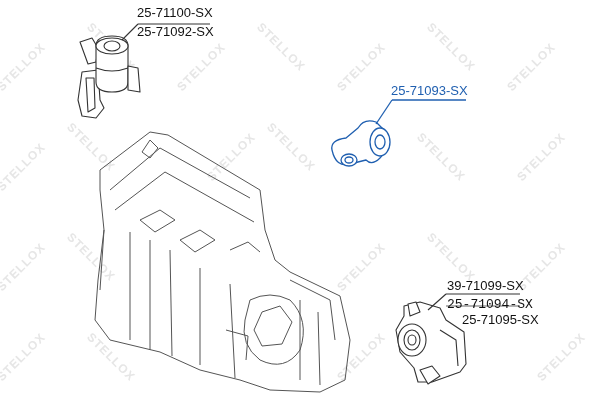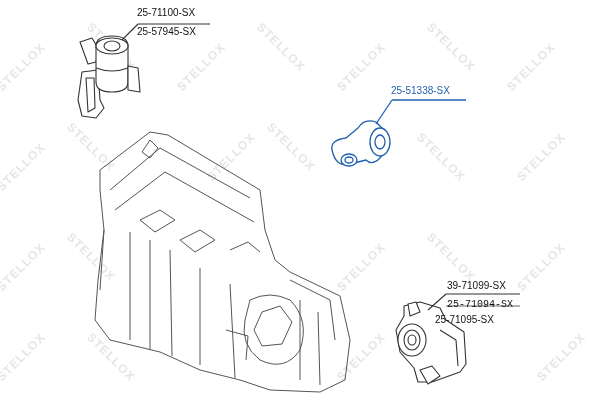--- a/index.html
+++ b/index.html
@@ -1,20 +1,20 @@
 <!DOCTYPE html>
 <html><head>
 <meta charset="utf-8">
 <style>
   html,body{margin:0;padding:0;background:#fff;}
   body{width:600px;height:400px;overflow:hidden;position:relative;font-family:"Liberation Sans",sans-serif;}
   .stage{position:absolute;left:0;top:0;width:600px;height:400px;}
   .watermark{position:absolute;left:0;top:0;width:600px;height:400px;overflow:hidden;pointer-events:none;}
   .wm{position:absolute;font-family:"Liberation Sans",sans-serif;font-weight:bold;font-size:12px;color:#e6e6e6;letter-spacing:1px;white-space:nowrap;}
-  .label{position:absolute;font-size:10px;line-height:14px;color:#111;white-space:nowrap;}
+  .label{position:absolute;font-size:13px;line-height:14px;color:#111;white-space:nowrap;}
   .label.blue{color:#1f5fb0;}
   svg{position:absolute;left:0;top:0;}
 </style>
 </head>
 <body>
 
 <div class="stage">
 
   <div class="watermark">
     <span class="wm" style="left:-10px;top:60px;transform:rotate(-45deg)">STELLOX</span>
@@ -97,20 +97,20 @@
       <path d="M420,370 L432,366 L440,376 L428,384 Z"></path>
       <path d="M440,330 L456,340 L458,366" fill="none"></path>
       <line x1="428" y1="310" x2="446" y2="294"></line>
       <line x1="446" y1="294" x2="520" y2="294"></line>
       <line x1="446" y1="294" x2="446" y2="294"></line>
       <line x1="446" y1="306" x2="520" y2="306" stroke="#666"></line>
     </g>
   </svg>
 
   <div class="label" style="left:137px;top:6px;">25-71100-SX</div>
-  <div class="label" style="left:137px;top:25px;">25-57945-SX</div>
+  <div class="label" style="left:137px;top:25px;">25-71092-SX</div>
 
-  <div class="label blue" style="left:391px;top:84px;">25-51338-SX</div>
+  <div class="label blue" style="left:391px;top:84px;">25-71093-SX</div>
 
   <div class="label" style="left:447px;top:279px;">39-71099-SX</div>
   <div class="label" style="left:447px;top:298px;font-family:Liberation Mono, monospace;">25-71094-SX</div>
-  <div class="label" style="left:435px;top:313px;">25-71095-SX</div>
+  <div class="label" style="left:462px;top:313px;">25-71095-SX</div>
 </div>
 
 </body></html>

